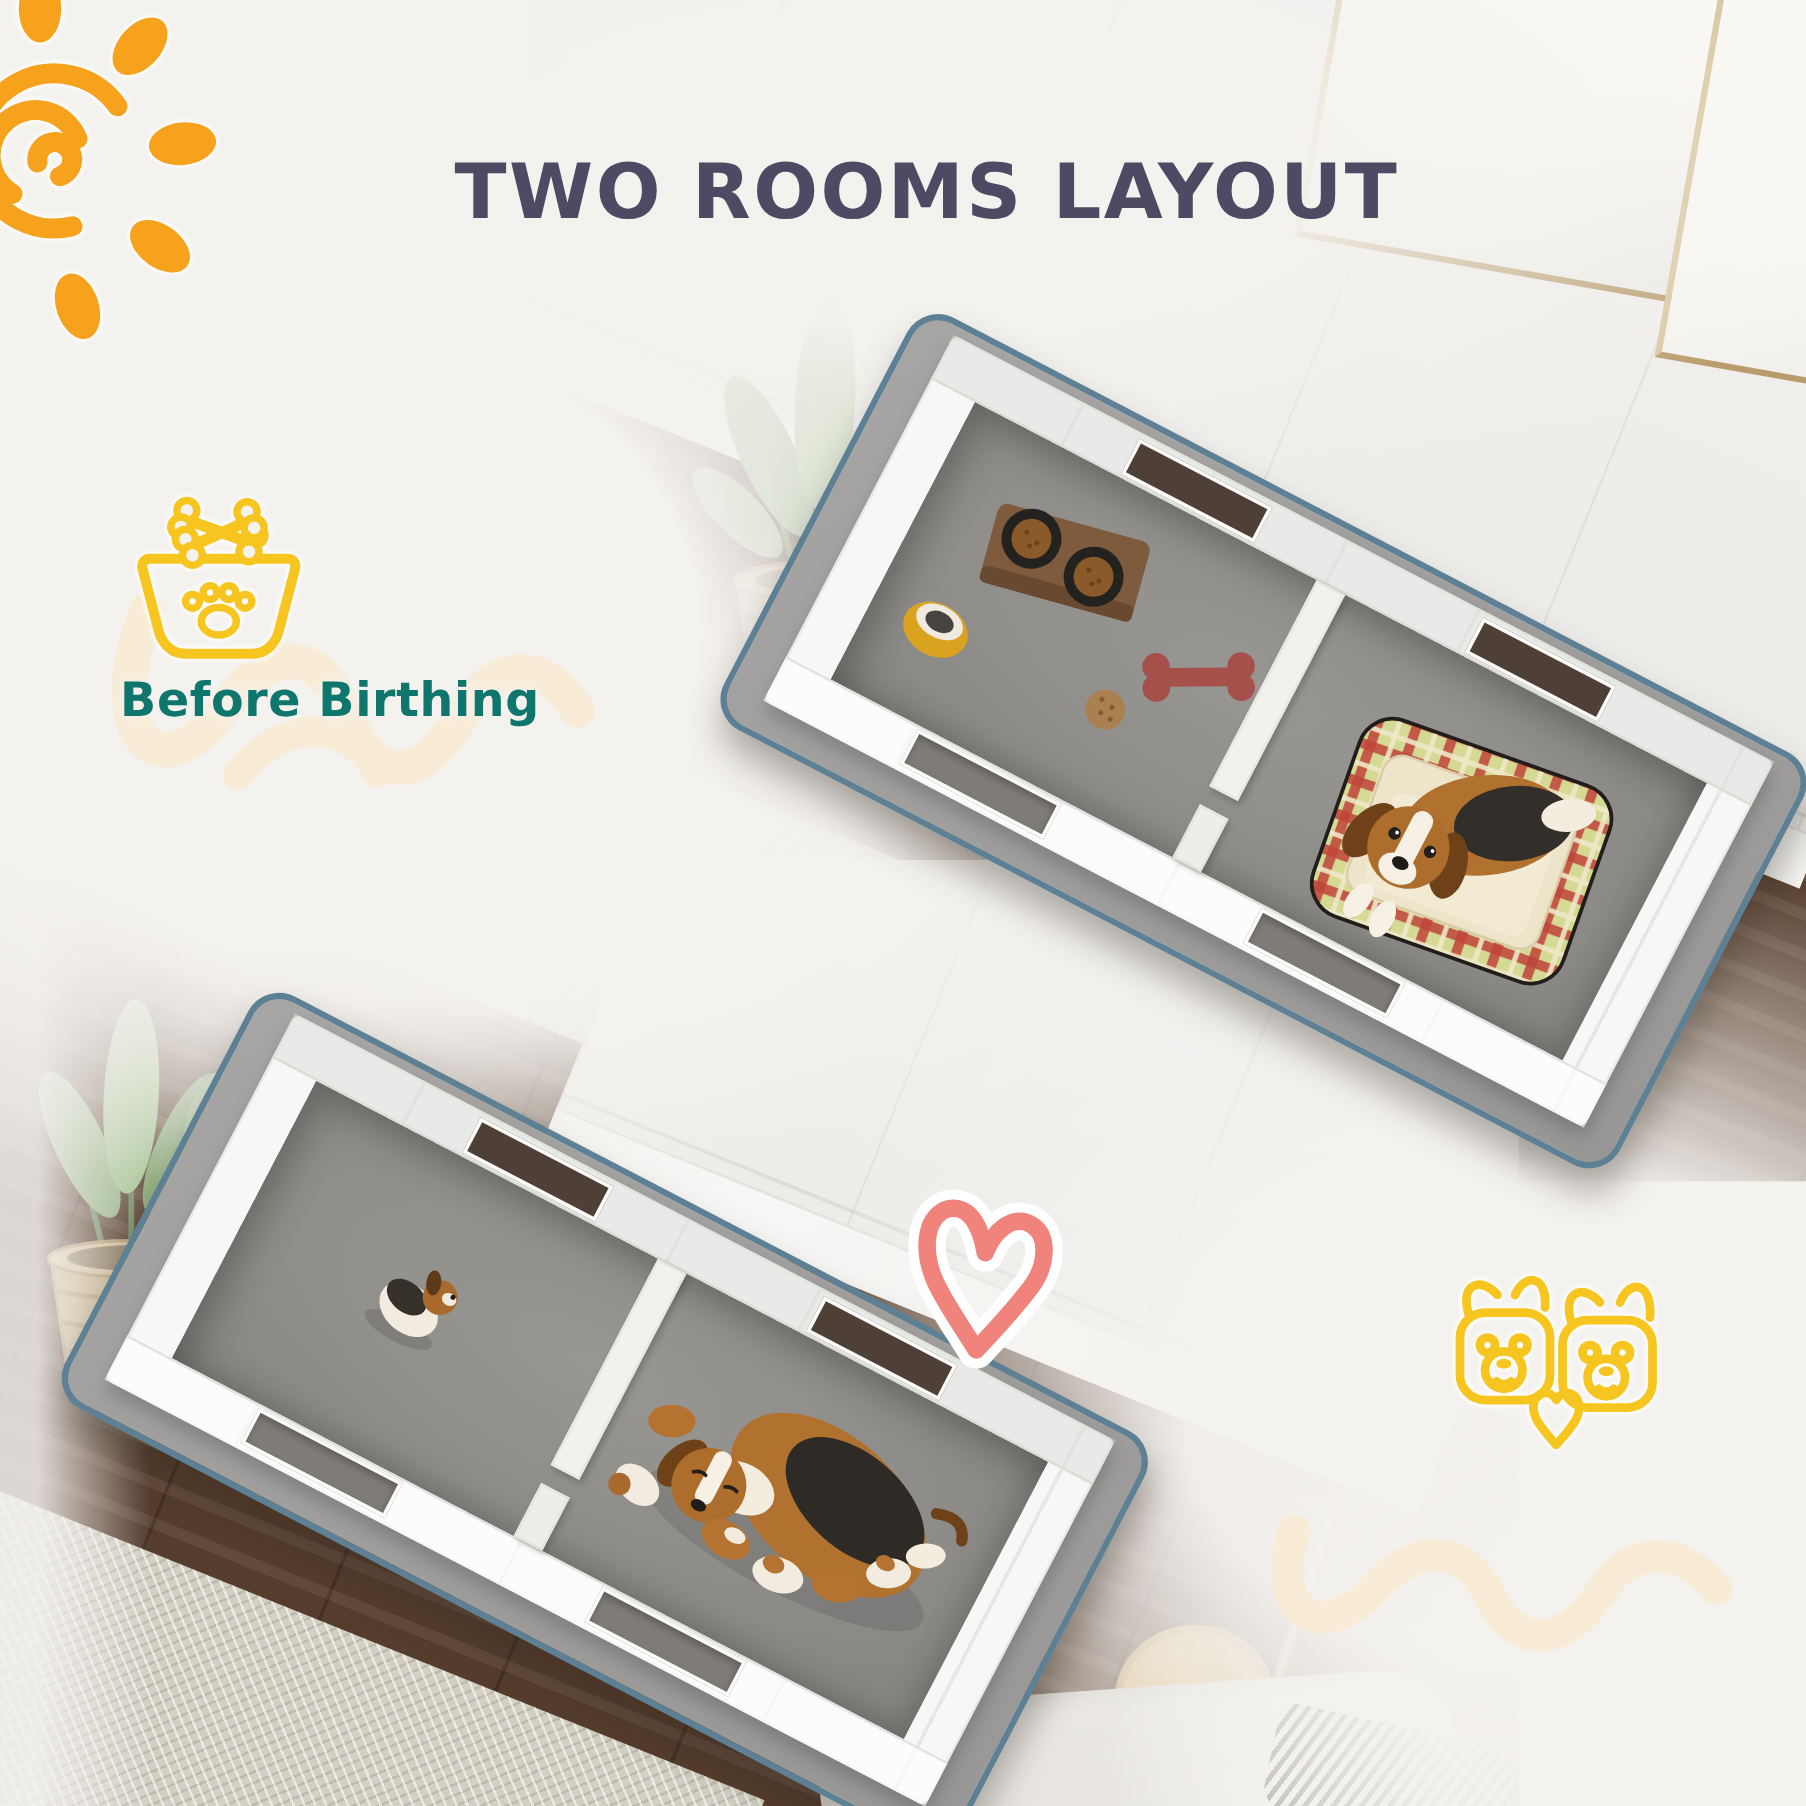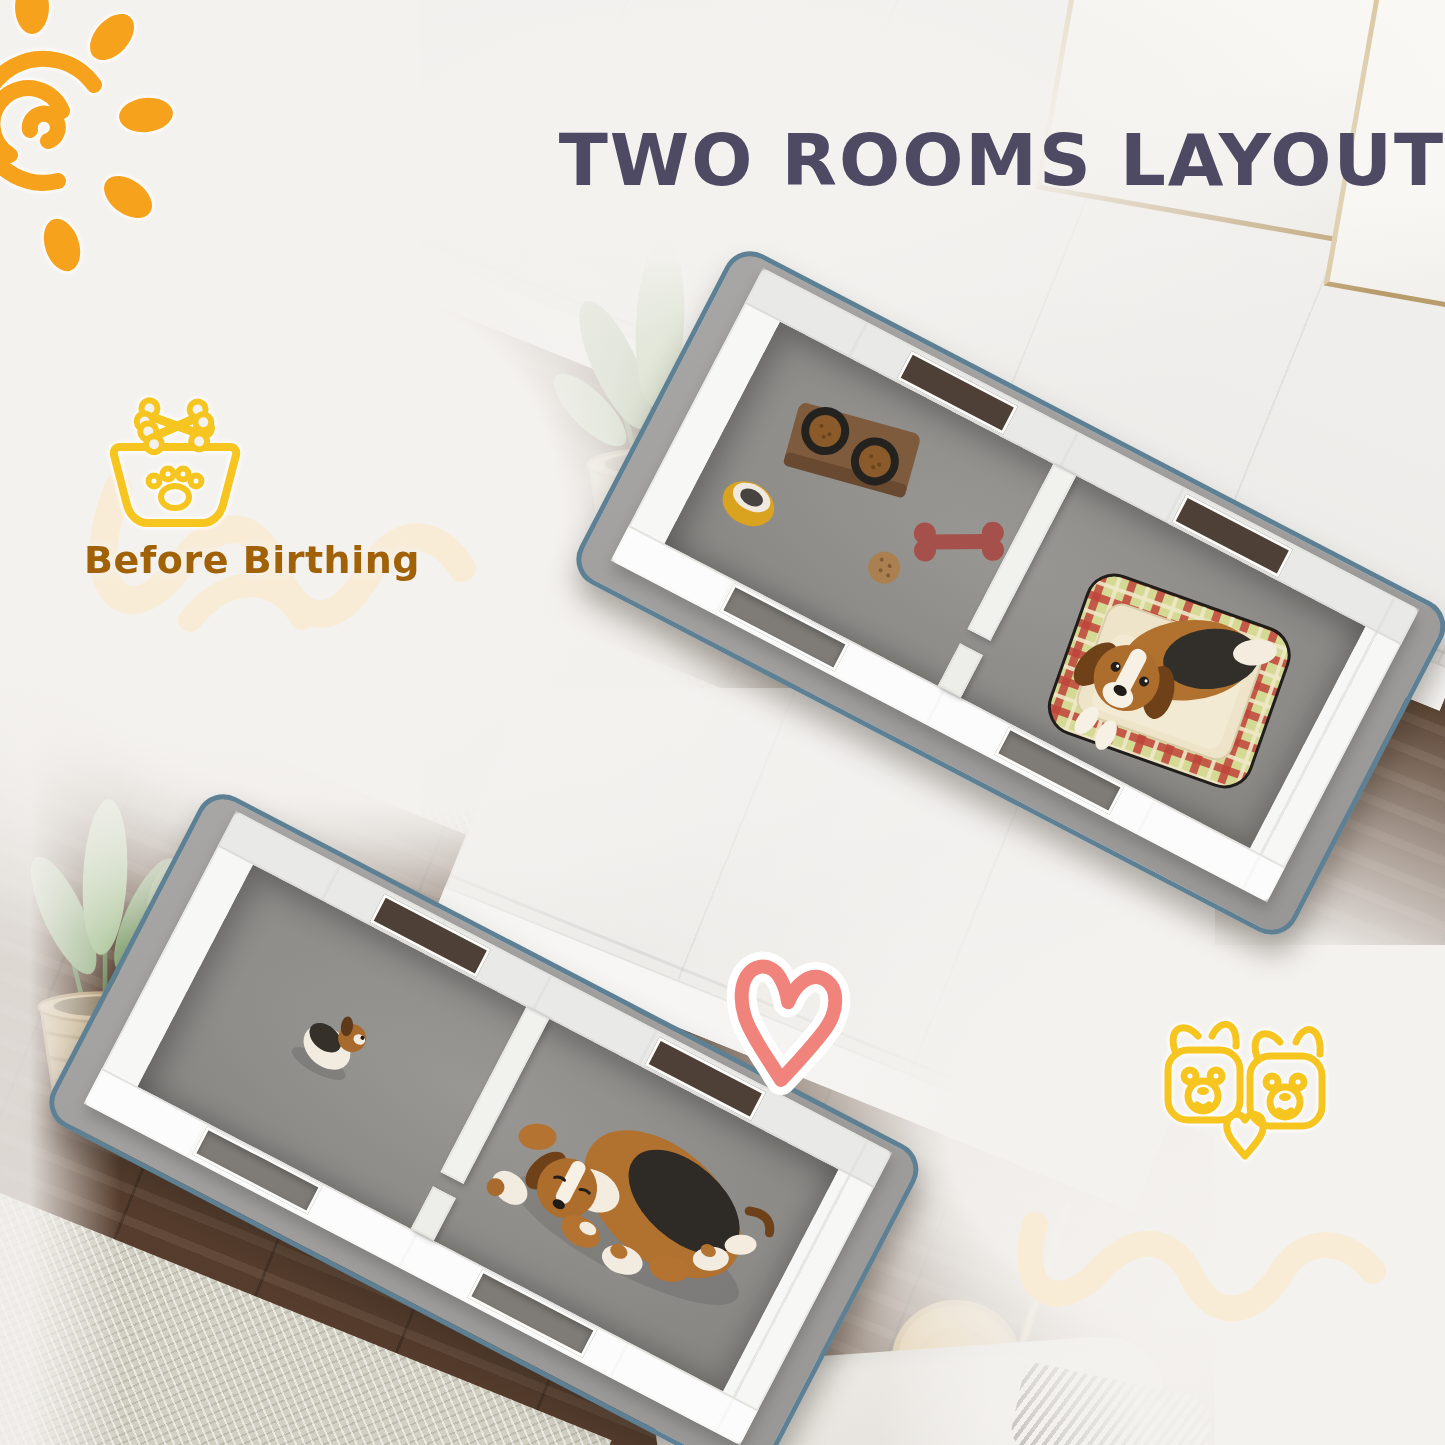--- a/index.html
+++ b/index.html
@@ -69,25 +69,25 @@
   .pen .win{position:absolute;border:3px solid #fbfbf9;}
   .pen .win.back{top:5px;height:32px;background:#4e4036;}
   .pen .win.front{bottom:5px;height:32px;background:#7f7c77;box-shadow:inset 0 3px 6px rgba(0,0,0,.25);}
   .pen .divider{position:absolute;left:348px;top:40px;width:26px;height:186px;background:#f1f1ee;
             box-shadow:3px 2px 6px rgba(0,0,0,.22), inset 0 0 0 2px #e6e6e2;}
   .pen .divider-rail{position:absolute;left:348px;top:242px;width:26px;height:48px;background:#ededEA;
             box-shadow:3px 2px 5px rgba(0,0,0,.18), inset 0 0 0 2px #e3e3df;}
   .pen svg.contents{position:absolute;inset:0;pointer-events:none;}
 
   
-  .page-title{position:absolute;left:0;right:0;top:118px;text-align:right;z-index:5;
-      font-size:72px;font-weight:bold;letter-spacing:2px;color:#4E4A63;margin-left:38px;}
+  .page-title{position:absolute;left:0;right:0;top:118px;text-align:center;z-index:5;
+      font-size:61px;font-weight:bold;letter-spacing:2px;color:#4E4A63;margin-left:38px;}
   .scene-label{position:absolute;z-index:5;font-size:38px;font-weight:bold;letter-spacing:.5px;
       text-align:center;text-shadow:0 0 6px #f4f2ef,0 0 12px #f4f2ef;}
-  #label-before{left:32px;top:538px;width:440px;color:#a16207;}
+  #label-before{left:44px;top:538px;width:440px;color:#0f766e;}
   #label-after{left:955px;top:1168px;width:420px;color:#3F3D48;}
 
   .icon{position:absolute;z-index:5;}
   .halo{filter:drop-shadow(0 0 2px #ffffff) drop-shadow(0 0 2px #ffffff);}
   .squiggle{position:absolute;z-index:3;}
 </style>
 </head>
 <body>
 
 <div id="canvas">

